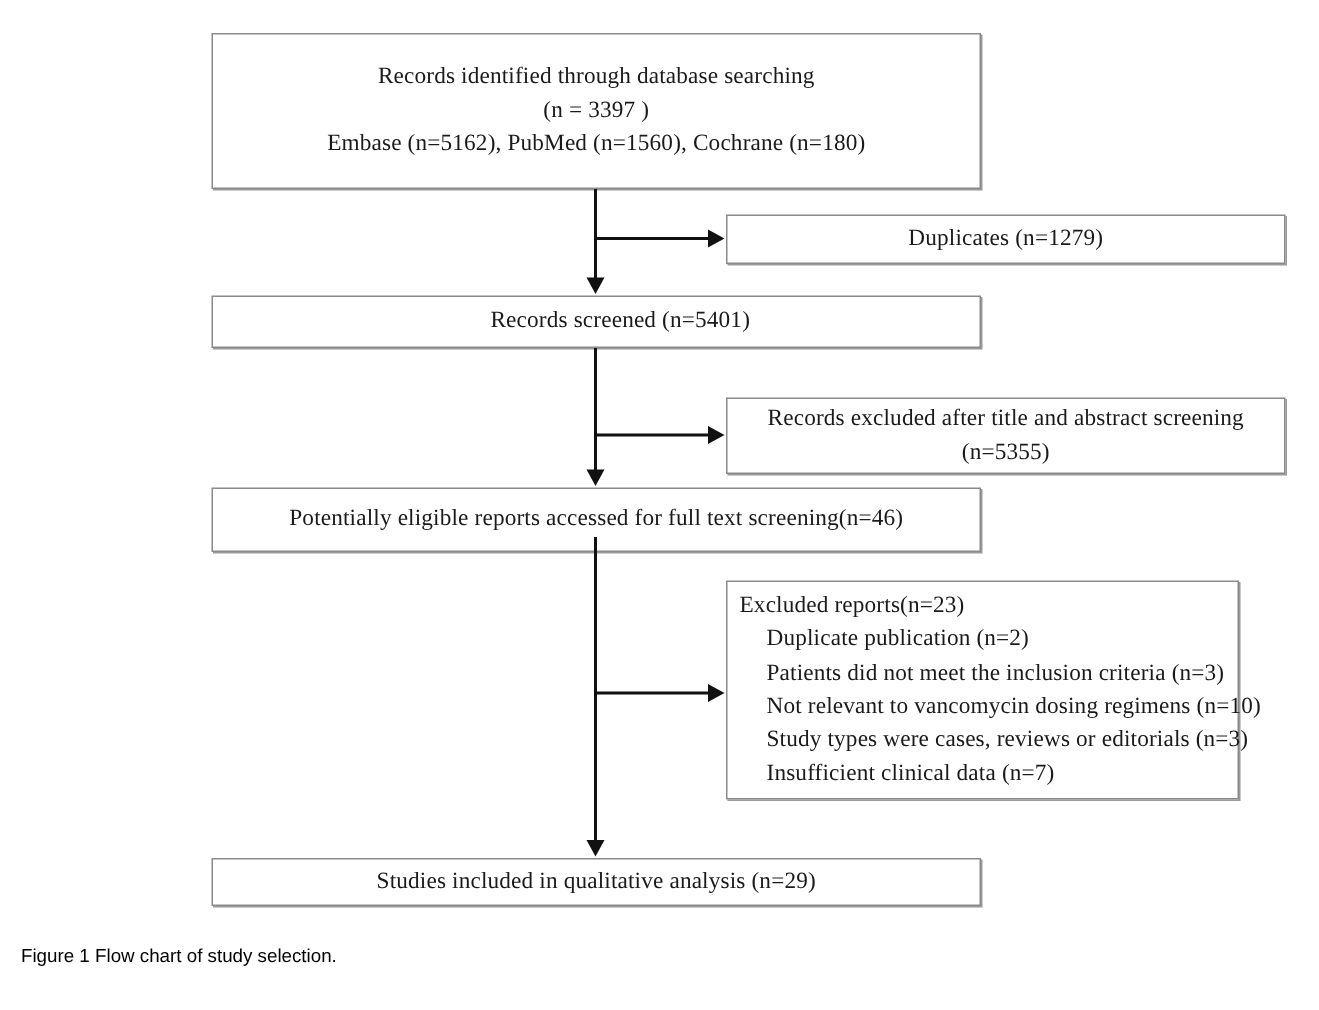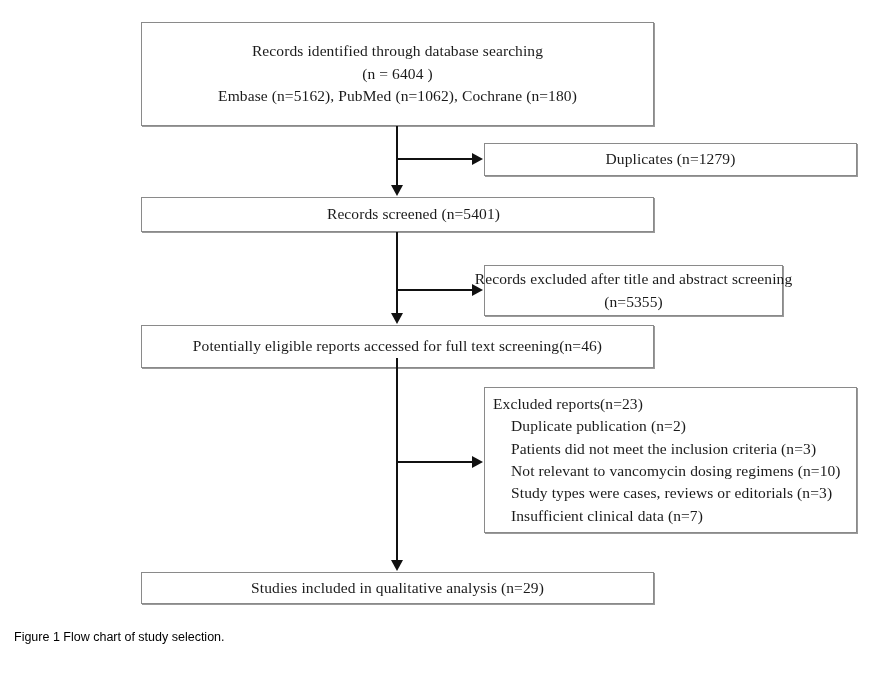--- a/index.html
+++ b/index.html
@@ -90,51 +90,51 @@
   }
 </style>
 </head>
 <body>
 
 <div id="page">
 
   <div class="fbox" style="left:141px; top:22px; width:513px; height:104px;">
     <div class="inner">
       <div class="line">Records identified through database searching</div>
-      <div class="line">(n = 6404 )</div>
-      <div class="line">Embase (n=5162), PubMed (n=1062), Cochrane (n=180)</div>
+      <div class="line">(n = 3397 )</div>
+      <div class="line">Embase (n=5162), PubMed (n=1560), Cochrane (n=180)</div>
     </div>
   </div>
 
   <div class="fbox" style="left:484px; top:143px; width:373px; height:33px;">
     <div class="inner">
       <div class="line">Duplicates (n=1279)</div>
     </div>
   </div>
 
   <div class="fbox" style="left:141px; top:197px; width:513px; height:35px;padding-left:32px;">
     <div class="inner">
       <div class="line">Records screened (n=5401)</div>
     </div>
   </div>
 
-  <div class="fbox" style="left:484px; top:265px; width:299px; height:51px;">
+  <div class="fbox" style="left:484px; top:265px; width:373px; height:51px;">
     <div class="inner">
       <div class="line">Records excluded after title and abstract screening</div>
       <div class="line">(n=5355)</div>
     </div>
   </div>
 
   <div class="fbox" style="left:141px; top:325px; width:513px; height:43px;">
     <div class="inner">
       <div class="line">Potentially eligible reports accessed for full text screening(n=46)</div>
     </div>
   </div>
 
-  <div class="fbox left-align" style="left:484px; top:387px; width:373px; height:146px;">
+  <div class="fbox left-align" style="left:484px; top:387px; width:342px; height:146px;">
     <div class="inner">
       <div class="line">Excluded reports(n=23)</div>
       <div class="line indent">Duplicate publication (n=2)</div>
       <div class="line indent">Patients did not meet the inclusion criteria (n=3)</div>
       <div class="line indent">Not relevant to vancomycin dosing regimens (n=10)</div>
       <div class="line indent">Study types were cases, reviews or editorials (n=3)</div>
       <div class="line indent">Insufficient clinical data (n=7)</div>
     </div>
   </div>
 

